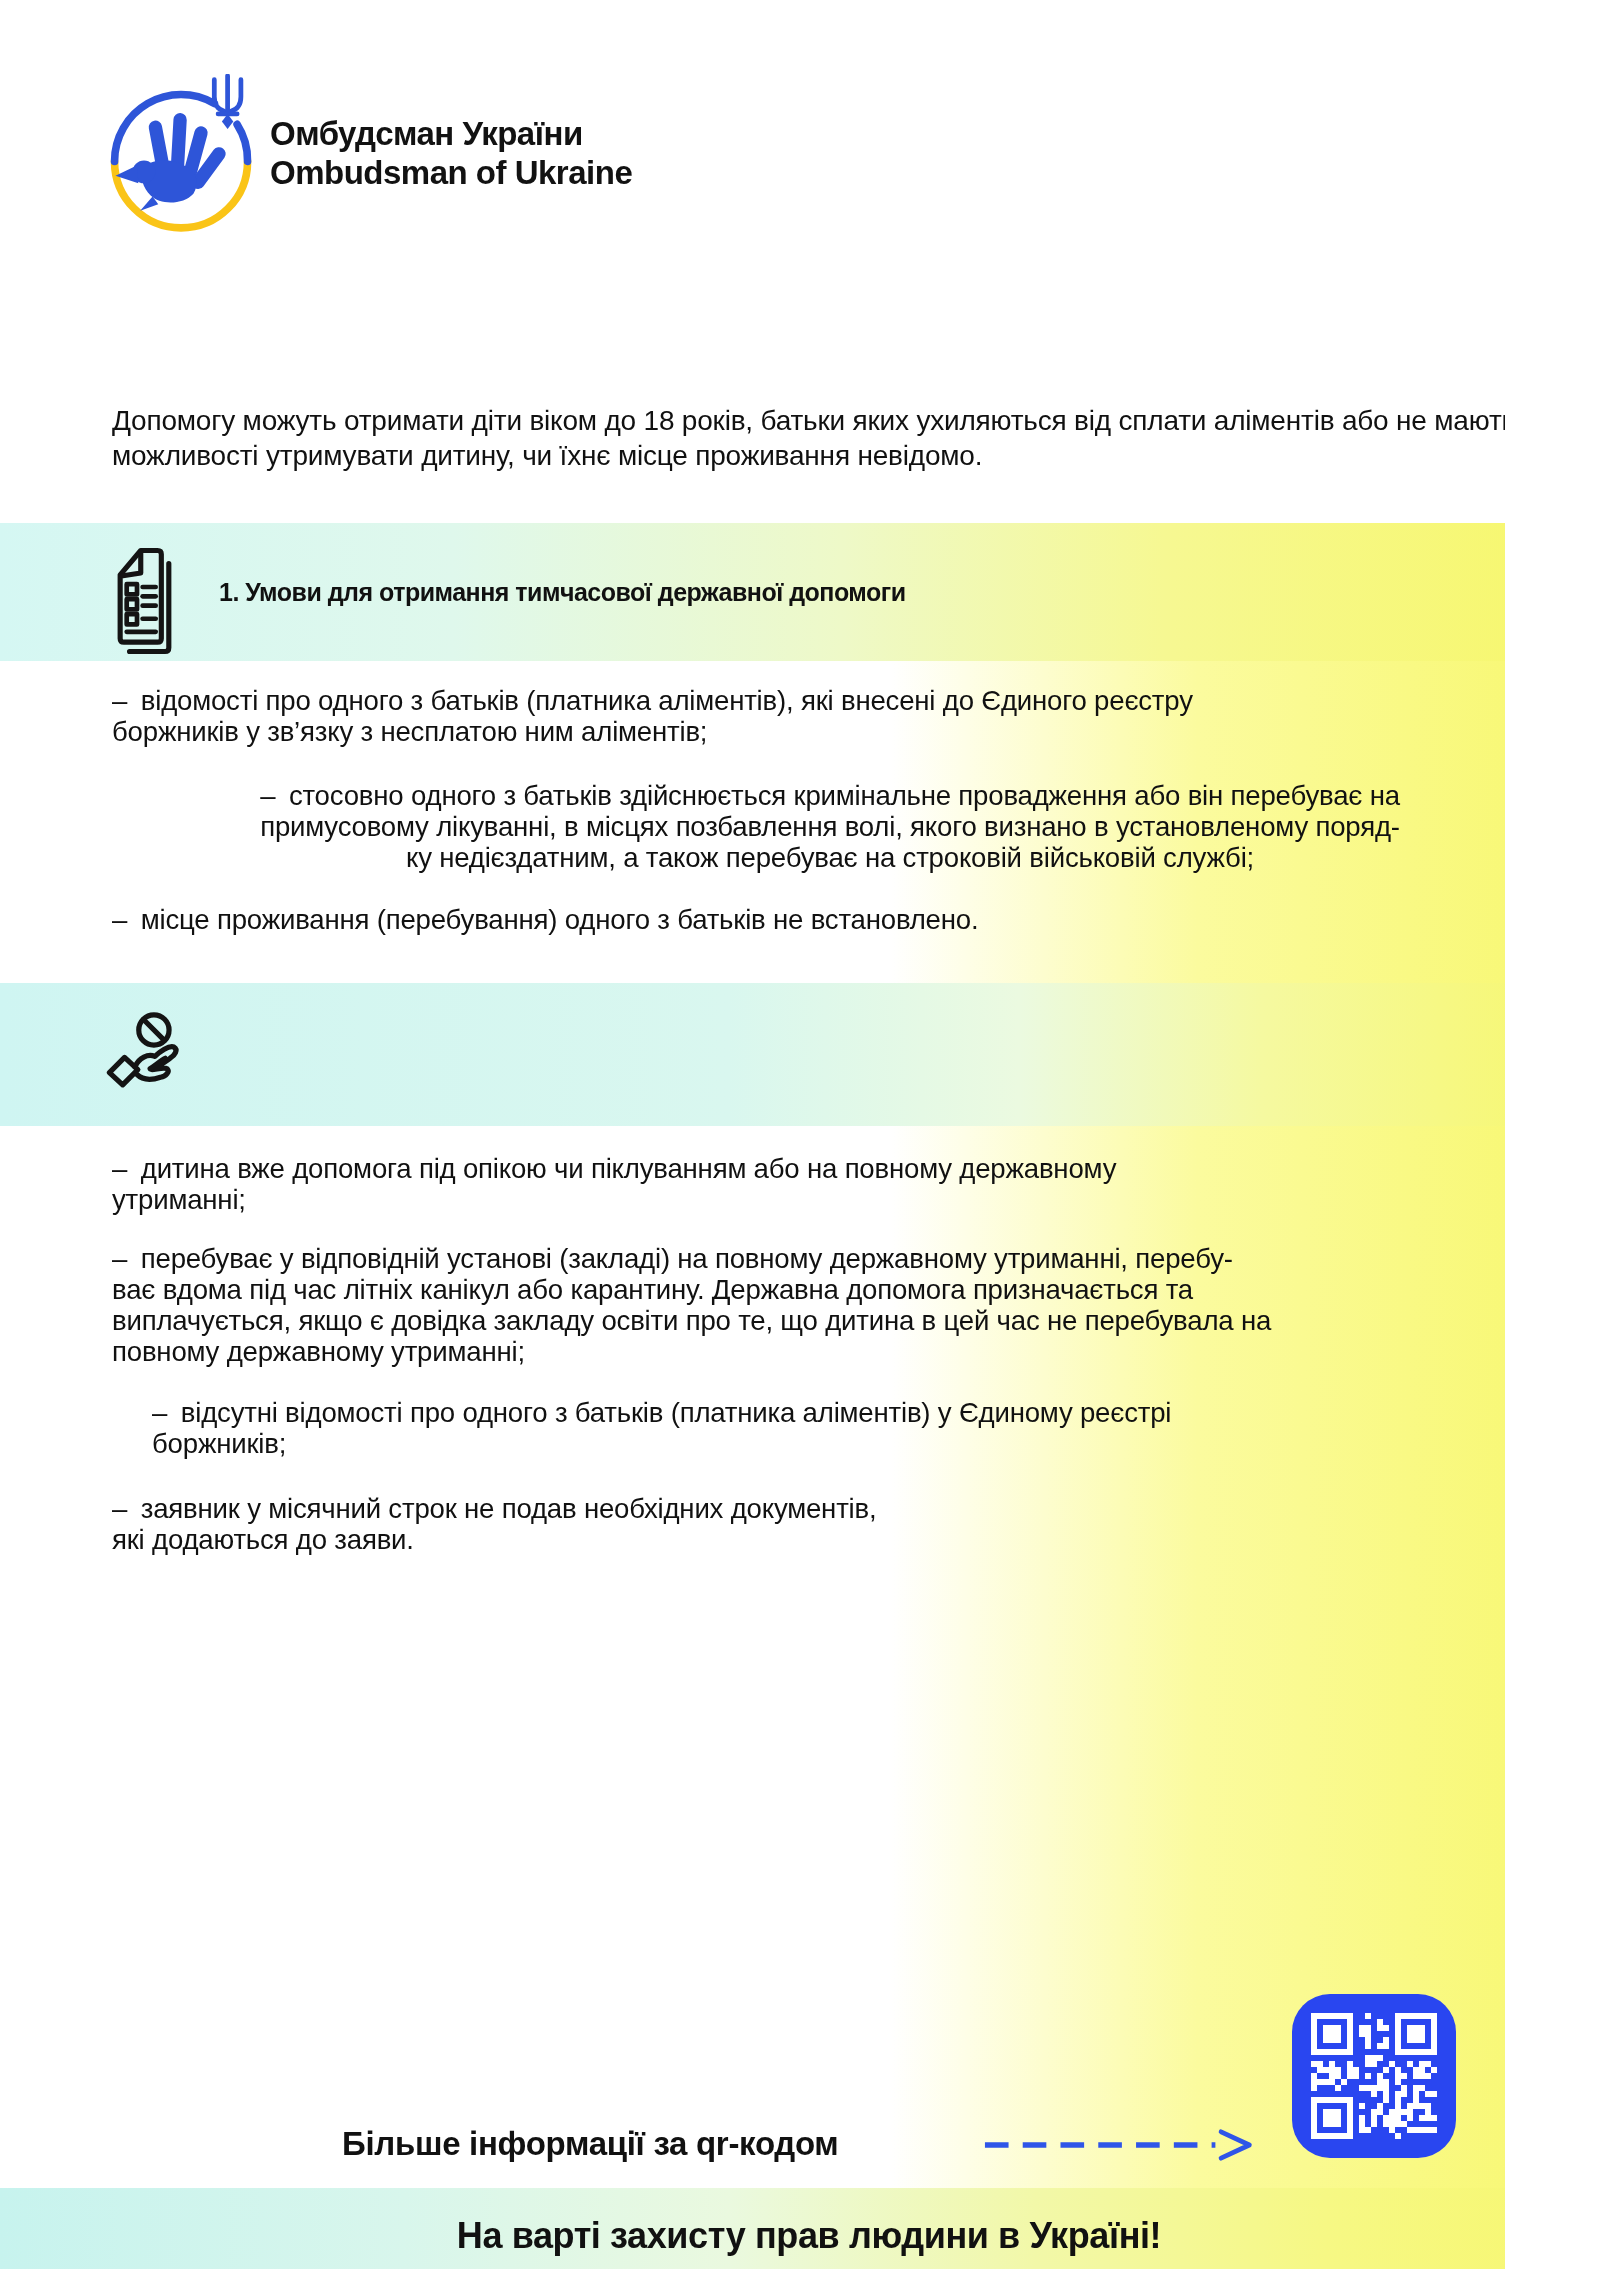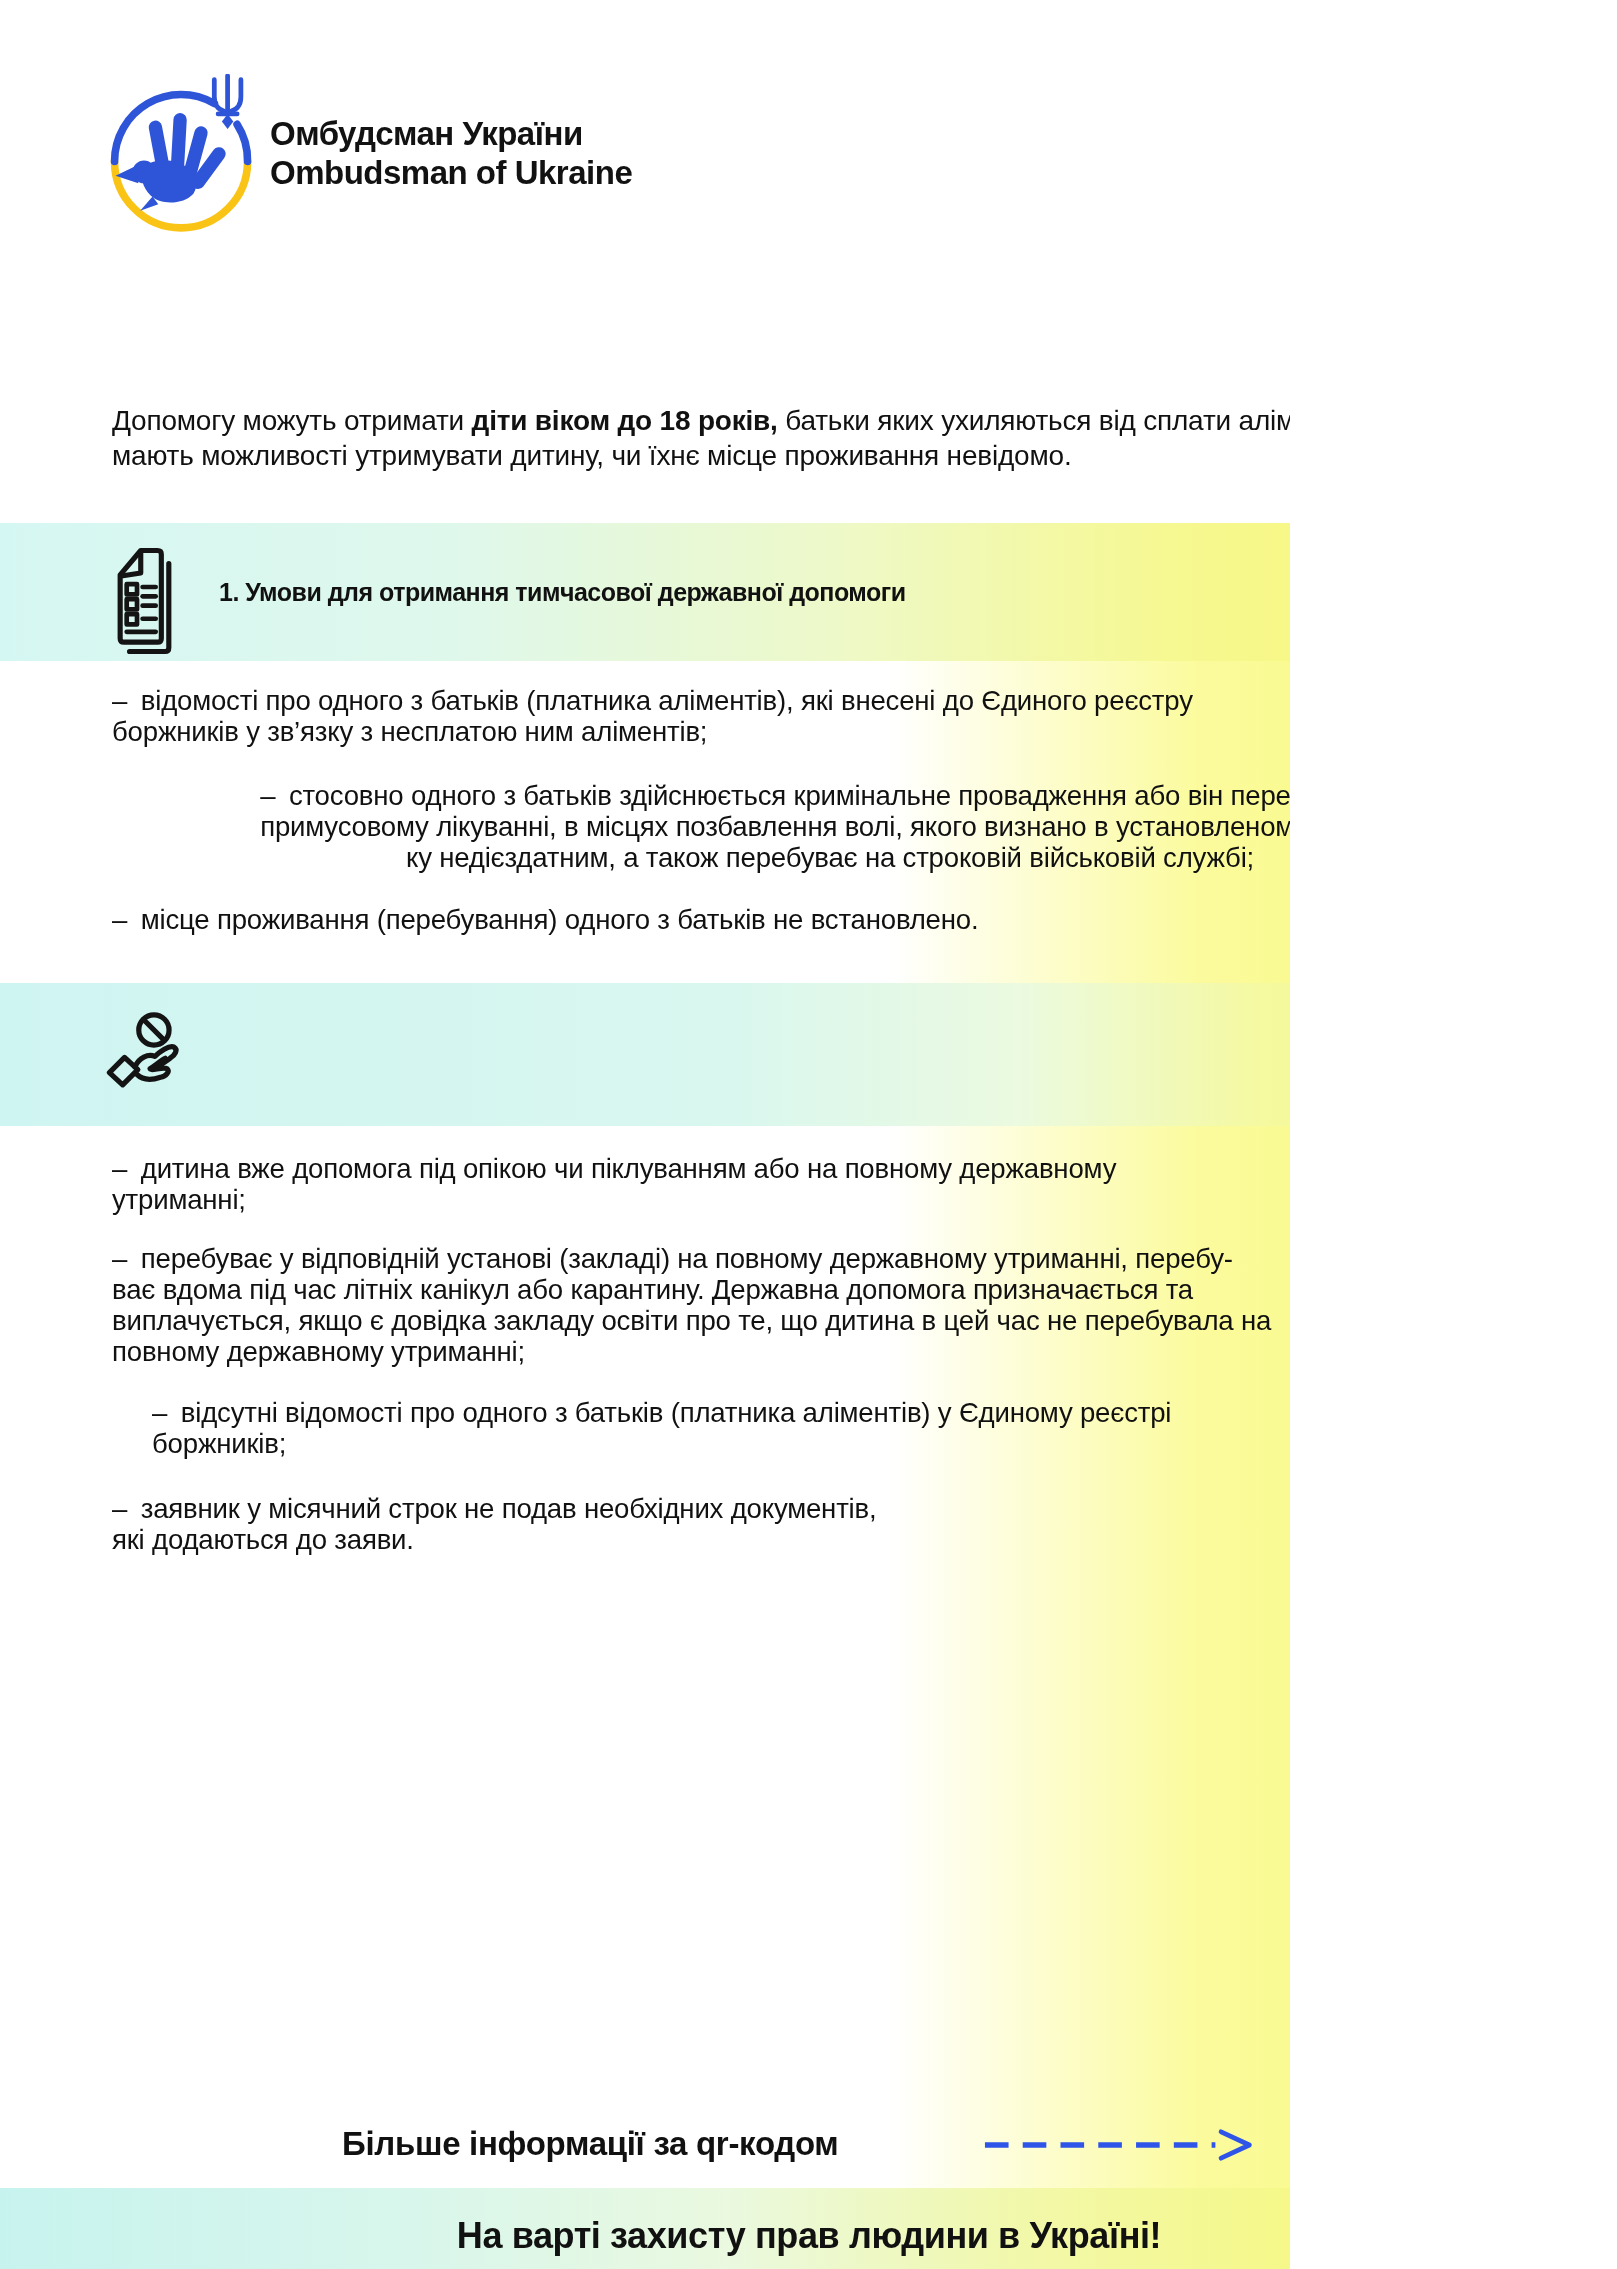--- a/index.html
+++ b/index.html
@@ -7,21 +7,21 @@
     --logo-blue:#2E55D8;
     --logo-yellow:#FAC417;
     --cyan:#D5F7F3;
     --yellow:#F7F768;
     --ink:#111111;
   }
   *{margin:0;padding:0;box-sizing:border-box;}
   html,body{background:#ffffff;}
   .page{
     position:relative;
-    width:1290px;height:2269px;
+    width:1505px;height:2269px;
     background:#ffffff;
     overflow:hidden;
     font-family:"Liberation Sans","DejaVu Sans",sans-serif;
     color:var(--ink);
   }
   
   .lower-bg{
     position:absolute;left:0;top:523px;width:1618px;height:1746px;
     background:linear-gradient(90deg,#ffffff 0%,#ffffff 55%,#FBFB9E 74%,#F7F76A 100%);
   }
@@ -34,21 +34,21 @@
   }
   
   .main-title{
     position:absolute;left:112px;top:320px;width:1465px;
     font-size:43px;font-weight:bold;letter-spacing:-1px;line-height:49px;
   }
   .intro{
     position:absolute;left:112px;top:403px;width:1427px;
     font-size:28px;line-height:35px;letter-spacing:-0.2px;
   }
-  .intro b{font-weight:bold;}
+  .intro b{font-weight:normal;}
   
   .band{position:absolute;left:0;width:1618px;}
   .band-1{
     top:523px;height:138px;
     background:linear-gradient(90deg,#D5F7F3 0%,#DFF8EC 28%,#EEF9C8 52%,#F6F892 72%,#F7F768 100%);
   }
   .band-3{
     top:983px;height:143px;
     background:linear-gradient(90deg,#CFF5F2 0%,#D9F7EF 45%,#EBFAE0 63%,#F5F9A0 78%,#F7F768 100%);
   }

